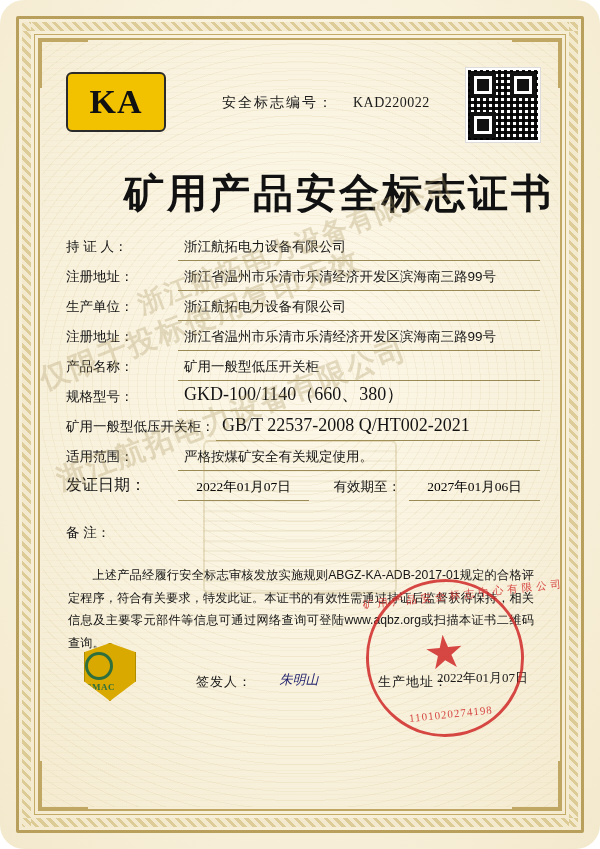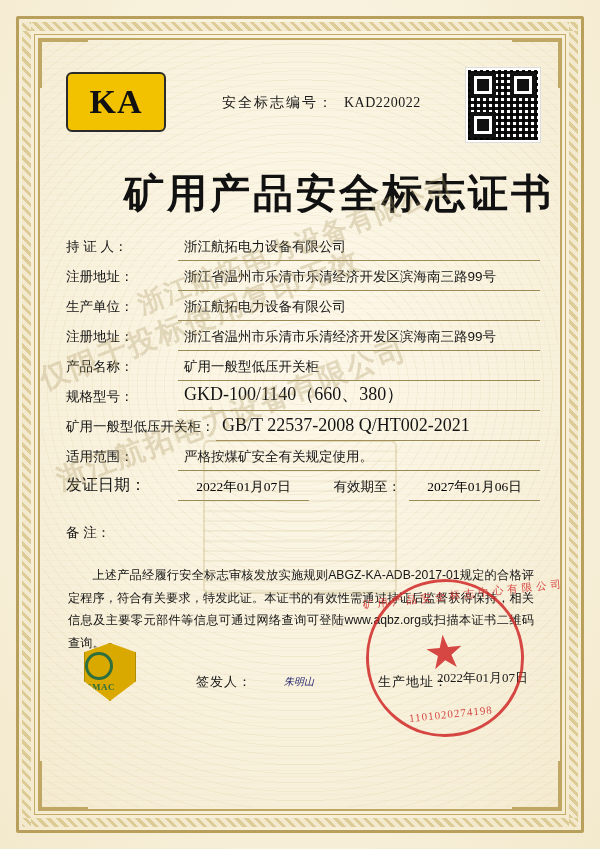--- a/index.html
+++ b/index.html
@@ -16,20 +16,21 @@
 
   
   .cert-page {
     position: relative;
     width: 600px;
     height: 849px;
     background:
       radial-gradient(ellipse at 50% 40%, #fdf8ea 0%, #f8f1dc 55%, #f3e9cd 100%);
     box-sizing: border-box;
     overflow: hidden;
+    border-radius: 24px;
   }
 
   
   .border-outer {
     position: absolute;
     left: 16px; top: 16px; right: 16px; bottom: 16px;
     border: 3px solid #b8a05c;
     border-radius: 2px;
   }
   .border-pattern {
@@ -149,21 +150,21 @@
     position: absolute;
     left: 176px; top: 48px;
     font-size: 14px;
     color: #1a1a1a;
     letter-spacing: .5px;
     white-space: nowrap;
   }
   .cert-no .label { letter-spacing: 2px; }
   .cert-no .value {
     font-family: "Liberation Serif", serif;
-    margin-left: 10px;
+    margin-left: 19px;
   }
 
   
   .main-title {
     position: absolute;
     left: 0; right: 0; top: 120px;
     text-align: right;
     font-family: "DejaVu Sans", sans-serif;
     font-weight: bold;
     font-size: 40px;
@@ -274,21 +275,21 @@
     gap: 36px;
     font-size: 13px;
     color: #141414;
   }
   .sign-block { display: flex; align-items: flex-end; }
   .sign-block .lbl { white-space: nowrap; letter-spacing: 1px; }
   .sign-block .val {
     min-width: 86px;
     margin-left: 4px;
     font-family: "Liberation Serif", serif;
-    font-size: 10px;
+    font-size: 13px;
     color: #1b1b6b;
     text-align: center;
     padding-bottom: 2px;
   }
   .sign-script {
     font-family: "DejaVu Serif", serif;
     font-style: italic;
     color: #20205e;
     font-size: 15px;
   }

